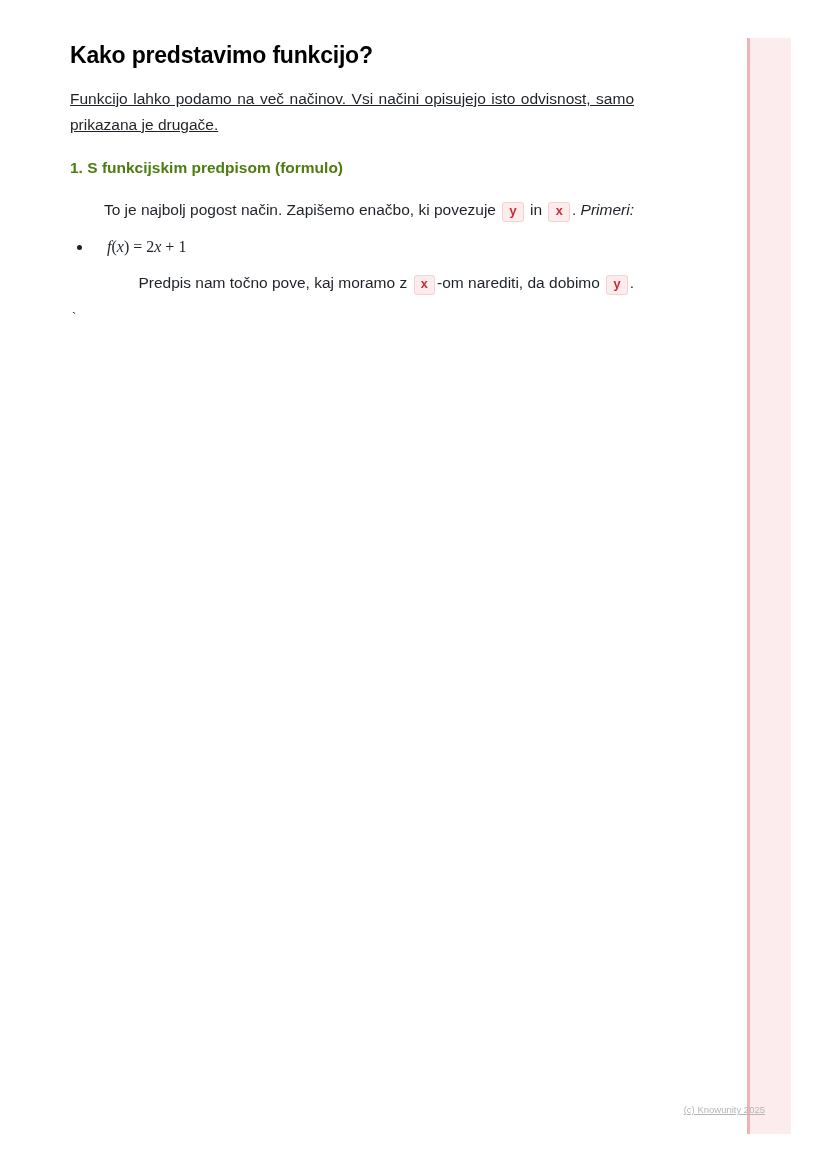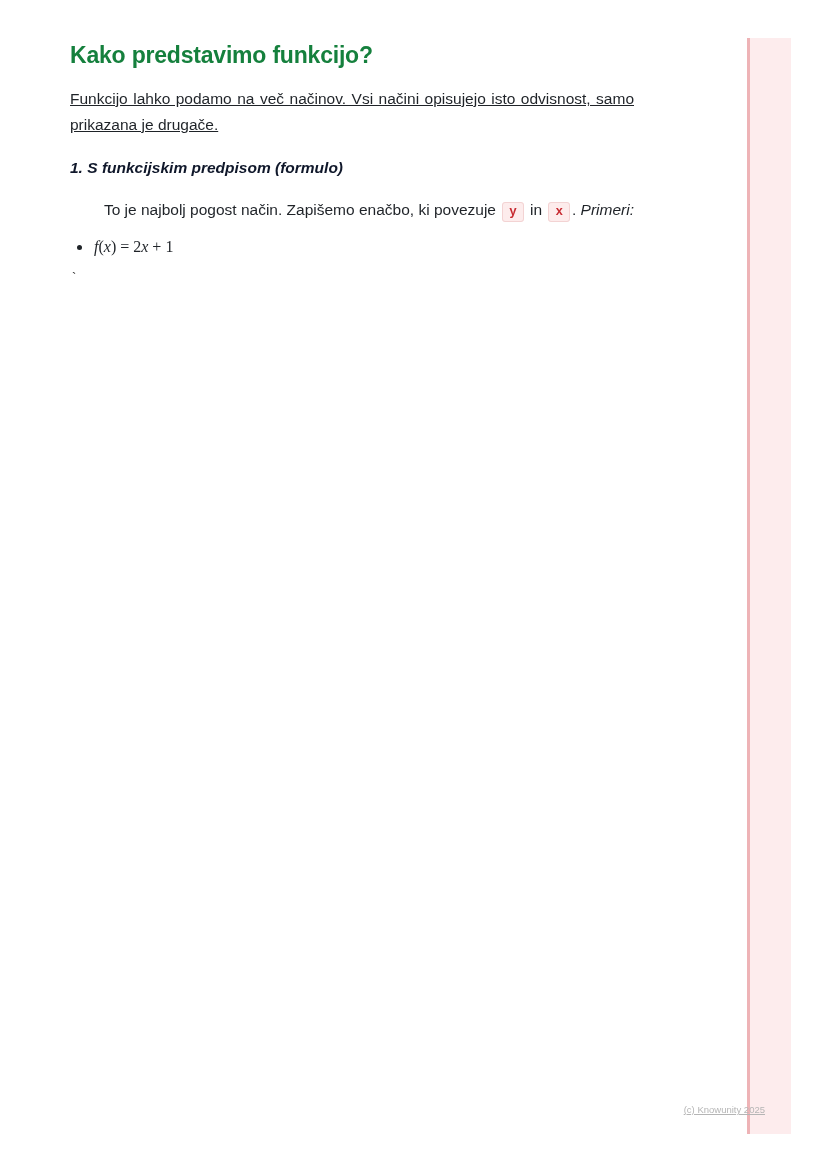--- a/index.html
+++ b/index.html
@@ -1,32 +1,32 @@
 <!DOCTYPE html>
 <html><head>
 <meta charset="utf-8">
 <style>
   html, body { margin: 0; padding: 0; background: #ffffff; }
   body { width: 828px; height: 1171px; position: relative; overflow: hidden;
          font-family: "Liberation Sans", "DejaVu Sans", sans-serif; color: #1f2328; }
   .page { position: absolute; left: 70px; top: 40px; width: 564px; }
-  h1 { margin: 0; font-size: 23px; font-weight: 700; color: #15803d; letter-spacing: -0.2px; line-height: 30px; }
+  h1 { margin: 0; font-size: 23px; font-weight: 700; color: #000000; letter-spacing: -0.2px; line-height: 30px; }
   p { margin: 0; font-size: 15.5px; line-height: 26px; text-align: right; }
   .intro { margin-top: 16px; text-align: justify; text-decoration: underline; }
-  h3 { margin: 18px 0 0 0; font-size: 15.5px; font-weight: 700; color: #0f172a; line-height: 24px; font-style: italic; }
+  h3 { margin: 18px 0 0 0; font-size: 15.5px; font-weight: 700; color: #4d7c0f; line-height: 24px; }
   .lead { margin-top: 17px; }
   .lead em { font-style: italic; }
   code.chip { font-family: "Liberation Mono", "DejaVu Sans Mono", monospace; font-weight: 700;
               font-size: 12.5px; color: #c72a31; background: #fdecec; border: 1px solid #f3d3d3;
               border-radius: 3px; padding: 2px 6px; margin: 0 2px; }
   ul { margin: 12px 0 0 0; padding: 0 0 0 24px; list-style: none; }
   li { position: relative; font-size: 15.5px; line-height: 20px; margin-bottom: 13px; }
   li::before { content: ""; position: absolute; left: -17px; top: 8px; width: 5px; height: 5px;
                border-radius: 50%; background: #1f2328; }
-  .math { font-family: "Liberation Serif", "DejaVu Serif", serif; font-size: 16px; }
+  .math { font-family: "Liberation Serif", "DejaVu Serif", serif; font-size: 16px; margin-left: 13px; }
   .math i { font-style: italic; }
   .math sup { font-size: 10px; vertical-align: 6px; line-height: 0; }
   .closing { margin-top: 9px; }
   .tick { margin-top: 12px; font-size: 13px; color: #333; line-height: 16px; padding-left: 2px; }
   .stripe { position: absolute; left: 747px; top: 38px; width: 44px; height: 1096px;
             background: #fdeced; }
   .stripe-line { position: absolute; left: 747px; top: 38px; width: 3px; height: 1096px;
                  background: #eeb3b6; }
   .footer { position: absolute; right: 63px; top: 1104px; font-size: 9.5px; color: #b5b5b5; text-decoration: underline; }
 </style>
@@ -40,17 +40,18 @@
   <h1>Kako predstavimo funkcijo?</h1>
   <p class="intro">Funkcijo lahko podamo na več načinov. Vsi načini opisujejo isto odvisnost, samo prikazana je drugače.</p>
   <h3>1. S funkcijskim predpisom (formulo)</h3>
 
   <p class="lead"><span>To je najbolj pogost način. Zapišemo enačbo, ki povezuje </span><code class="chip">y</code><span> in </span><code class="chip">x</code><span>. </span><em>Primeri:</em></p>
 
   <ul>
     <li><span class="math"><i>f</i>(<i>x</i>) <span>= 2</span><i>x</i><span> + 1</span></span></li>
   </ul>
 
+  <p class="closing"><span>Predpis nam točno pove, kaj moramo z </span><code class="chip">x</code><span>-om narediti, da dobimo </span><code class="chip">y</code><span>.</span></p>
 
   <div class="tick">`</div>
 </div>
 
 <div class="footer">(c) Knowunity 2025</div>
 
 </body></html>

